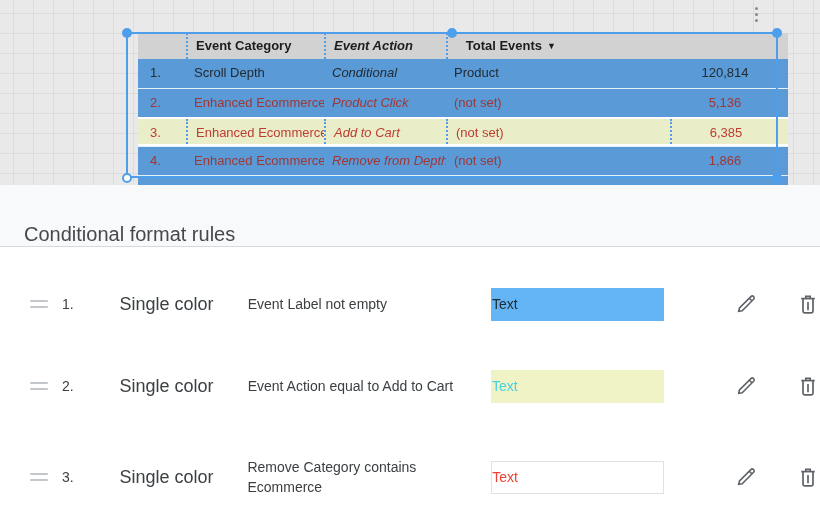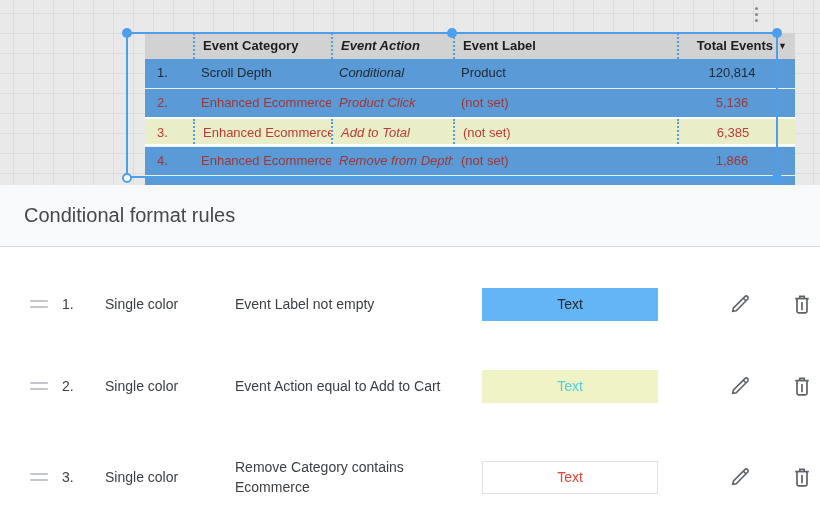--- a/index.html
+++ b/index.html
@@ -12,21 +12,21 @@
     background-image:
       linear-gradient(to right, #dcdcdc 1px, transparent 1px),
       linear-gradient(to bottom, #dcdcdc 1px, transparent 1px);
     background-size:20px 20px; background-position:-7px -7px; }
 
   .kebab { position:absolute; left:750px; top:7px; width:12px; height:22px;
     display:flex; flex-direction:column; align-items:center; gap:3px;
     cursor:pointer; z-index:5; }
   .kebab .dot { width:3px; height:3px; border-radius:50%; background:#85898d; }
 
-  .gtable { position:absolute; left:145px; top:33px; width:650px; z-index:1; }
+  .gtable { position:absolute; left:138px; top:33px; width:650px; z-index:1; }
   .trow, .thead { display:flex; width:650px; }
   .thead { height:26px; line-height:26px; font-weight:bold; font-size:13px; }
   .trow { height:29px; line-height:28px; font-size:13px;
     border-top:1px solid rgba(255,255,255,.85); }
   .trow.first { border-top:none; }
   .cell { overflow:hidden; white-space:nowrap; }
   .c0 { width:48px;  padding-left:12px; }
   .c1 { width:138px; padding-left:8px; }
   .c2 { width:122px; padding-left:8px;font-style:italic; }
   .c3 { width:224px; padding-left:8px; }
@@ -39,36 +39,36 @@
   .sel-rect { position:absolute; left:126px; top:32px; width:652px; height:146px;
     border:2px solid #4d9fec; pointer-events:none; z-index:2; }
   .handle { position:absolute; width:10px; height:10px; border-radius:50%;
     background:#4d9fec; z-index:3; cursor:pointer; }
   .handle.hollow { background:#fff; border:2px solid #4d9fec; }
 
   
   .sheet { position:absolute; left:0; top:185px; width:820px; height:339px;
     background:#fff; z-index:10; }
   .sheet-header { height:62px; background:#f8f9fa; border-bottom:1px solid #d7dadd;
-    display:flex; align-items:center; padding-left:24px; }
+    display:flex; align-items:flex-end; padding-left:24px; }
   .sheet-title { font-size:20px; font-weight:400; color:#45484c; }
 
   .rule { position:absolute; left:0; width:820px; display:flex; align-items:center; }
   .rule-1 { top:99px;  height:40px; }
   .rule-2 { top:181px; height:40px; }
   .rule-3 { top:268px; height:48px; }
   .drag { margin-left:30px; width:18px; display:flex; flex-direction:column; gap:4px;
     cursor:grab; }
   .drag i { display:block; width:18px; height:2px; border-radius:1px; background:#c3c6ca; }
   .idx  { margin-left:14px; width:26px; font-size:14px; color:#3c4043; }
-  .rtype{ margin-left:17px; width:113px; font-size:14px; color:#3c4043; }
+  .rtype{ margin-left:32px; width:113px; font-size:18px; color:#3c4043; }
   .cond { margin-left:17px; width:230px; font-size:14px; color:#3c4043; line-height:20px; }
   .rule-3 .cond { width:180px; }
   .swatch { margin-left:17px; width:176px; height:33px; border:1px solid transparent;
-    display:flex; align-items:center; justify-content:center; font-size:14px; }
+    display:flex; align-items:center; font-size:14px; }
   .rule-3 .swatch { margin-left:67px; }
   .icon-btn { background:none; border:none; width:24px; height:24px; padding:0;
     cursor:pointer; color:#5f6368; }
   .icon-btn svg { width:24px; height:24px; display:block; }
   .edit-btn { margin-left:70px; }
   .del-btn  { margin-left:38px; }
 </style>
 </head>
 <body>
 
@@ -78,21 +78,20 @@
     <span class="dot"></span>
     <span class="dot"></span>
     <span class="dot"></span>
   </div>
 
   <div class="gtable">
     <div class="thead dotted" style="background: rgb(210, 210, 210); color: rgb(29, 29, 29);">
       <span class="cell c0"></span>
       <span class="cell c1">Event Category</span>
       <span class="cell c2">Event Action</span>
-      <span class="cell c3">Event Label</span>
       <span class="cell c4">
         <span>Total Events</span>
         <span class="caret">▼</span>
       </span>
     </div>
 
     <div class="trow first" style="background: rgb(90, 154, 214); color: rgb(33, 43, 51);">
       <span class="cell c0">1.</span>
       <span class="cell c1">Scroll Depth</span>
       <span class="cell c2">Conditional</span>
@@ -104,21 +103,21 @@
       <span class="cell c0">2.</span>
       <span class="cell c1">Enhanced Ecommerce</span>
       <span class="cell c2">Product Click</span>
       <span class="cell c3">(not set)</span>
       <span class="cell c4">5,136</span>
     </div>
 
     <div class="trow lime-row dotted" style="background: rgb(233, 237, 200); color: rgb(190, 60, 50);">
       <span class="cell c0">3.</span>
       <span class="cell c1">Enhanced Ecommerce</span>
-      <span class="cell c2">Add to Total</span>
+      <span class="cell c2">Add to Cart</span>
       <span class="cell c3">(not set)</span>
       <span class="cell c4">6,385</span>
     </div>
 
     <div class="trow" style="background: rgb(90, 154, 214); color: rgb(160, 55, 55);">
       <span class="cell c0">4.</span>
       <span class="cell c1">Enhanced Ecommerce</span>
       <span class="cell c2">Remove from Depth</span>
       <span class="cell c3">(not set)</span>
       <span class="cell c4">1,866</span>

